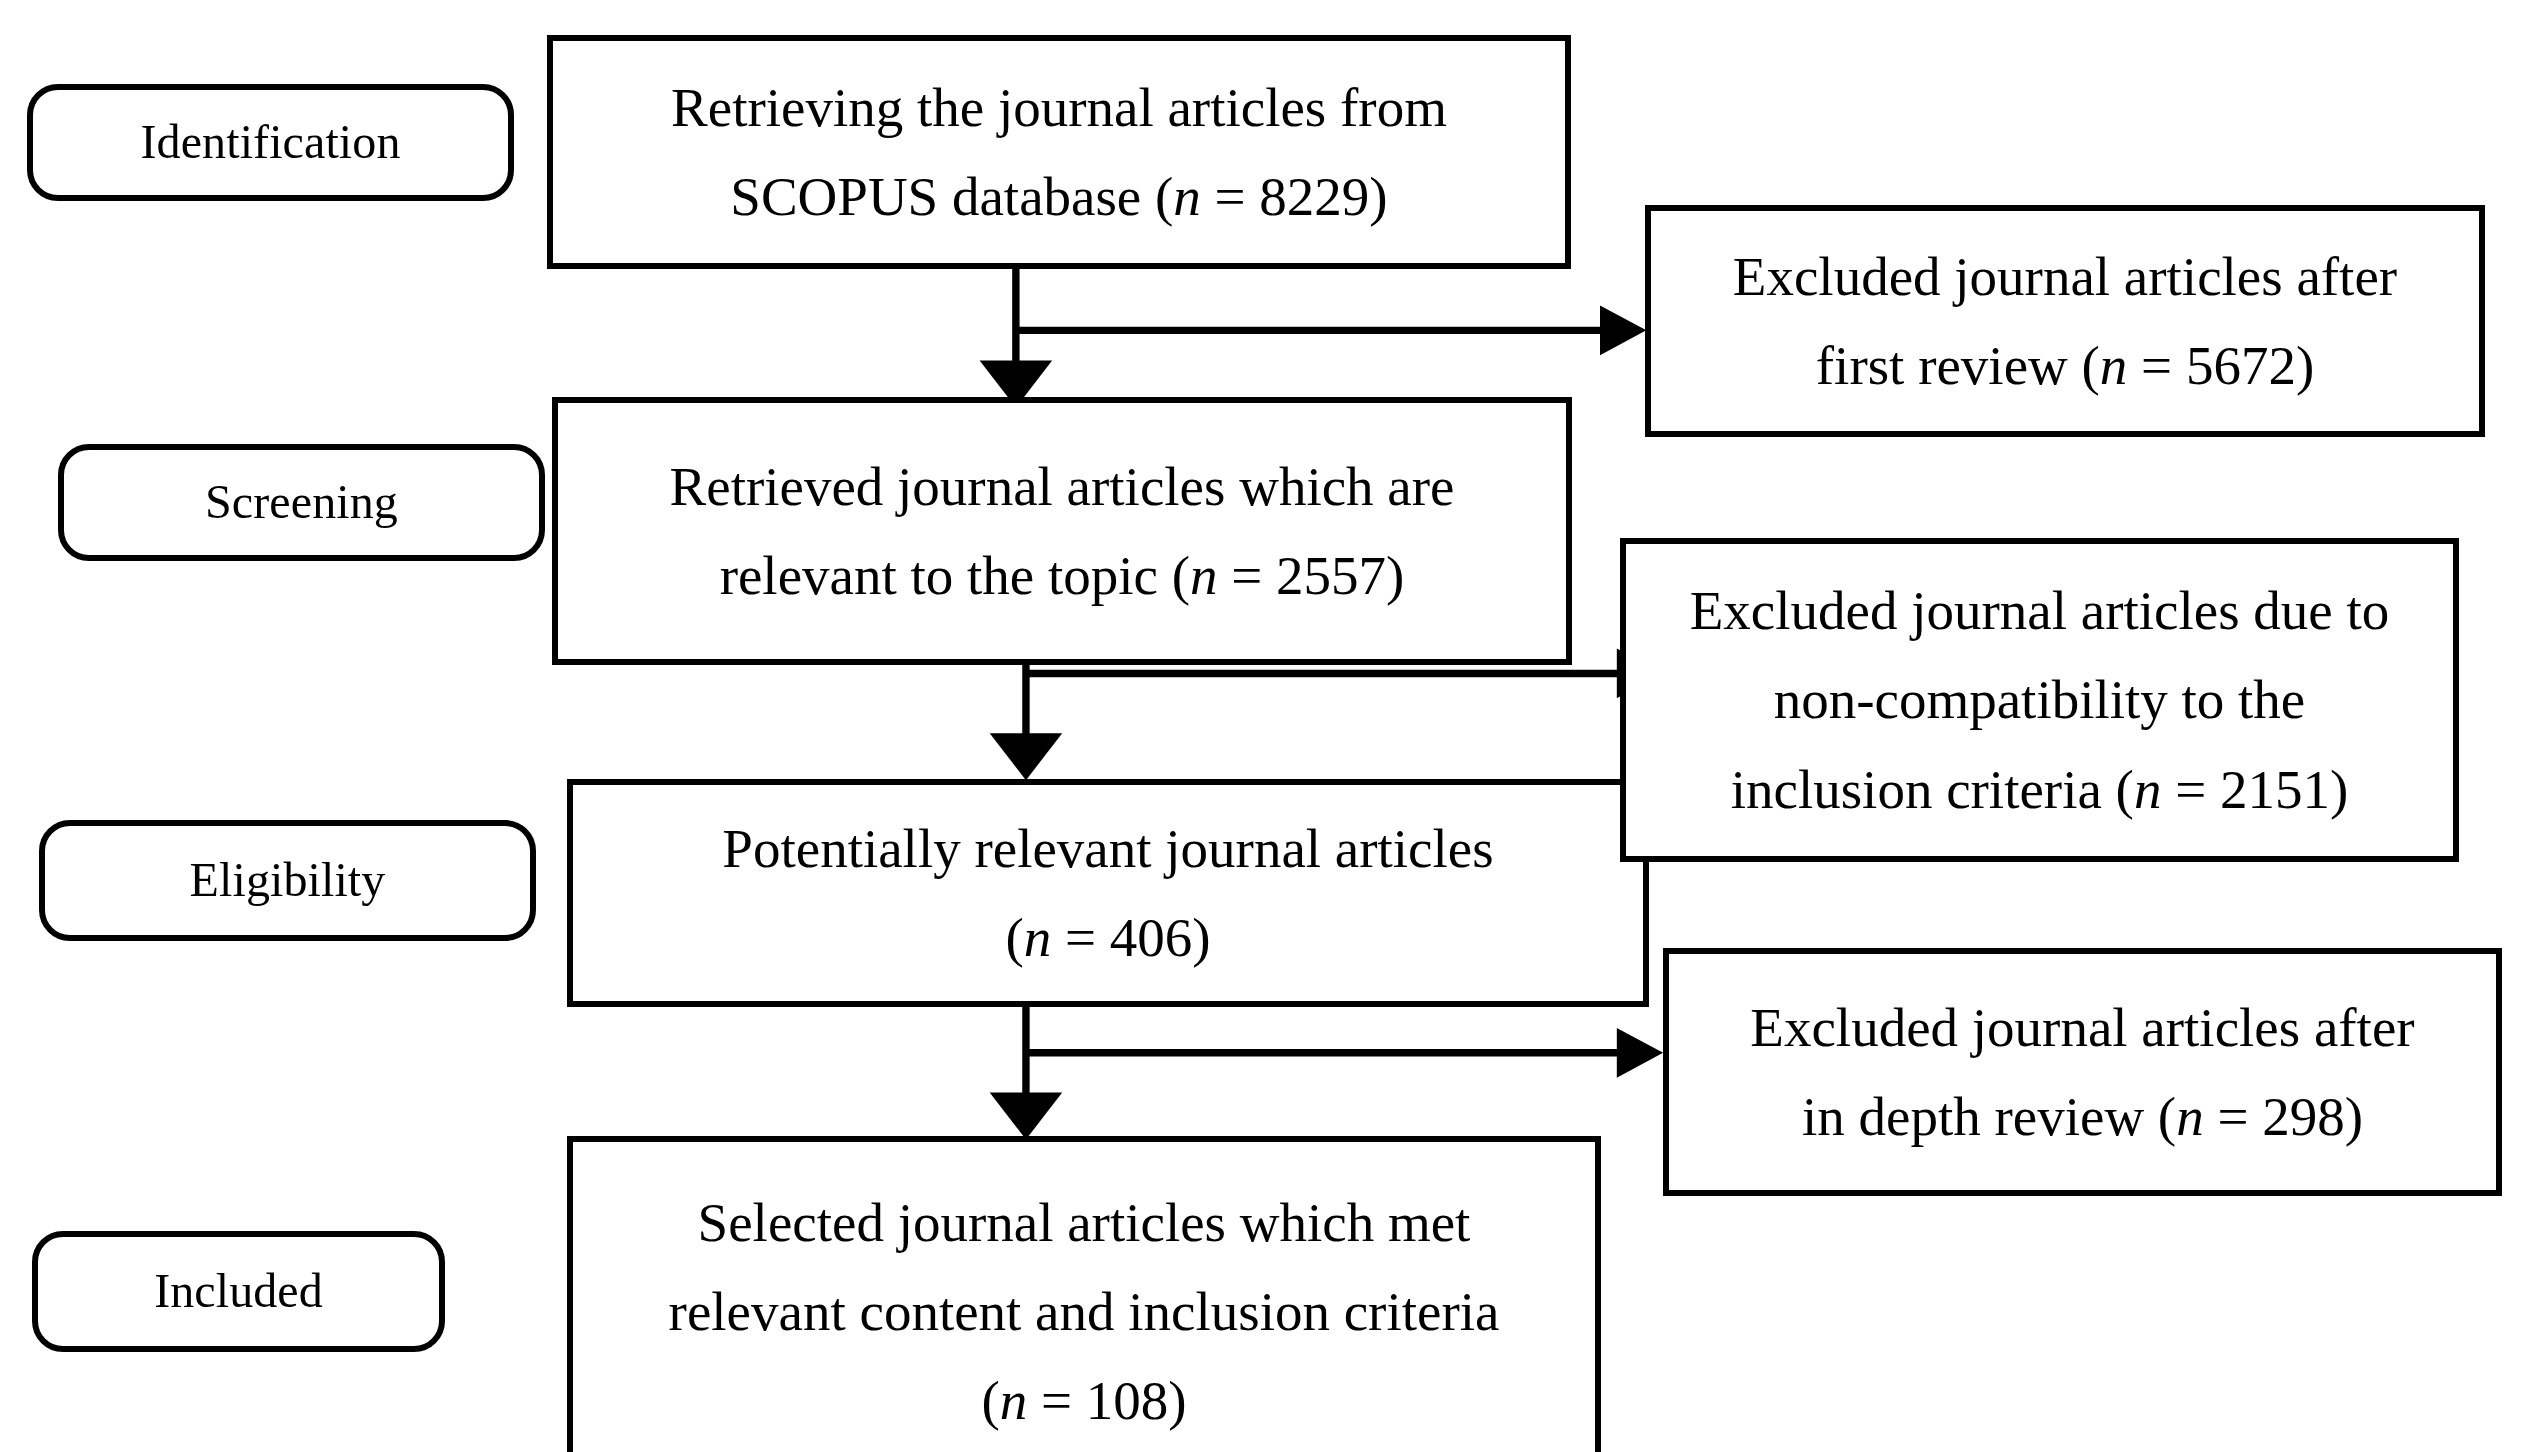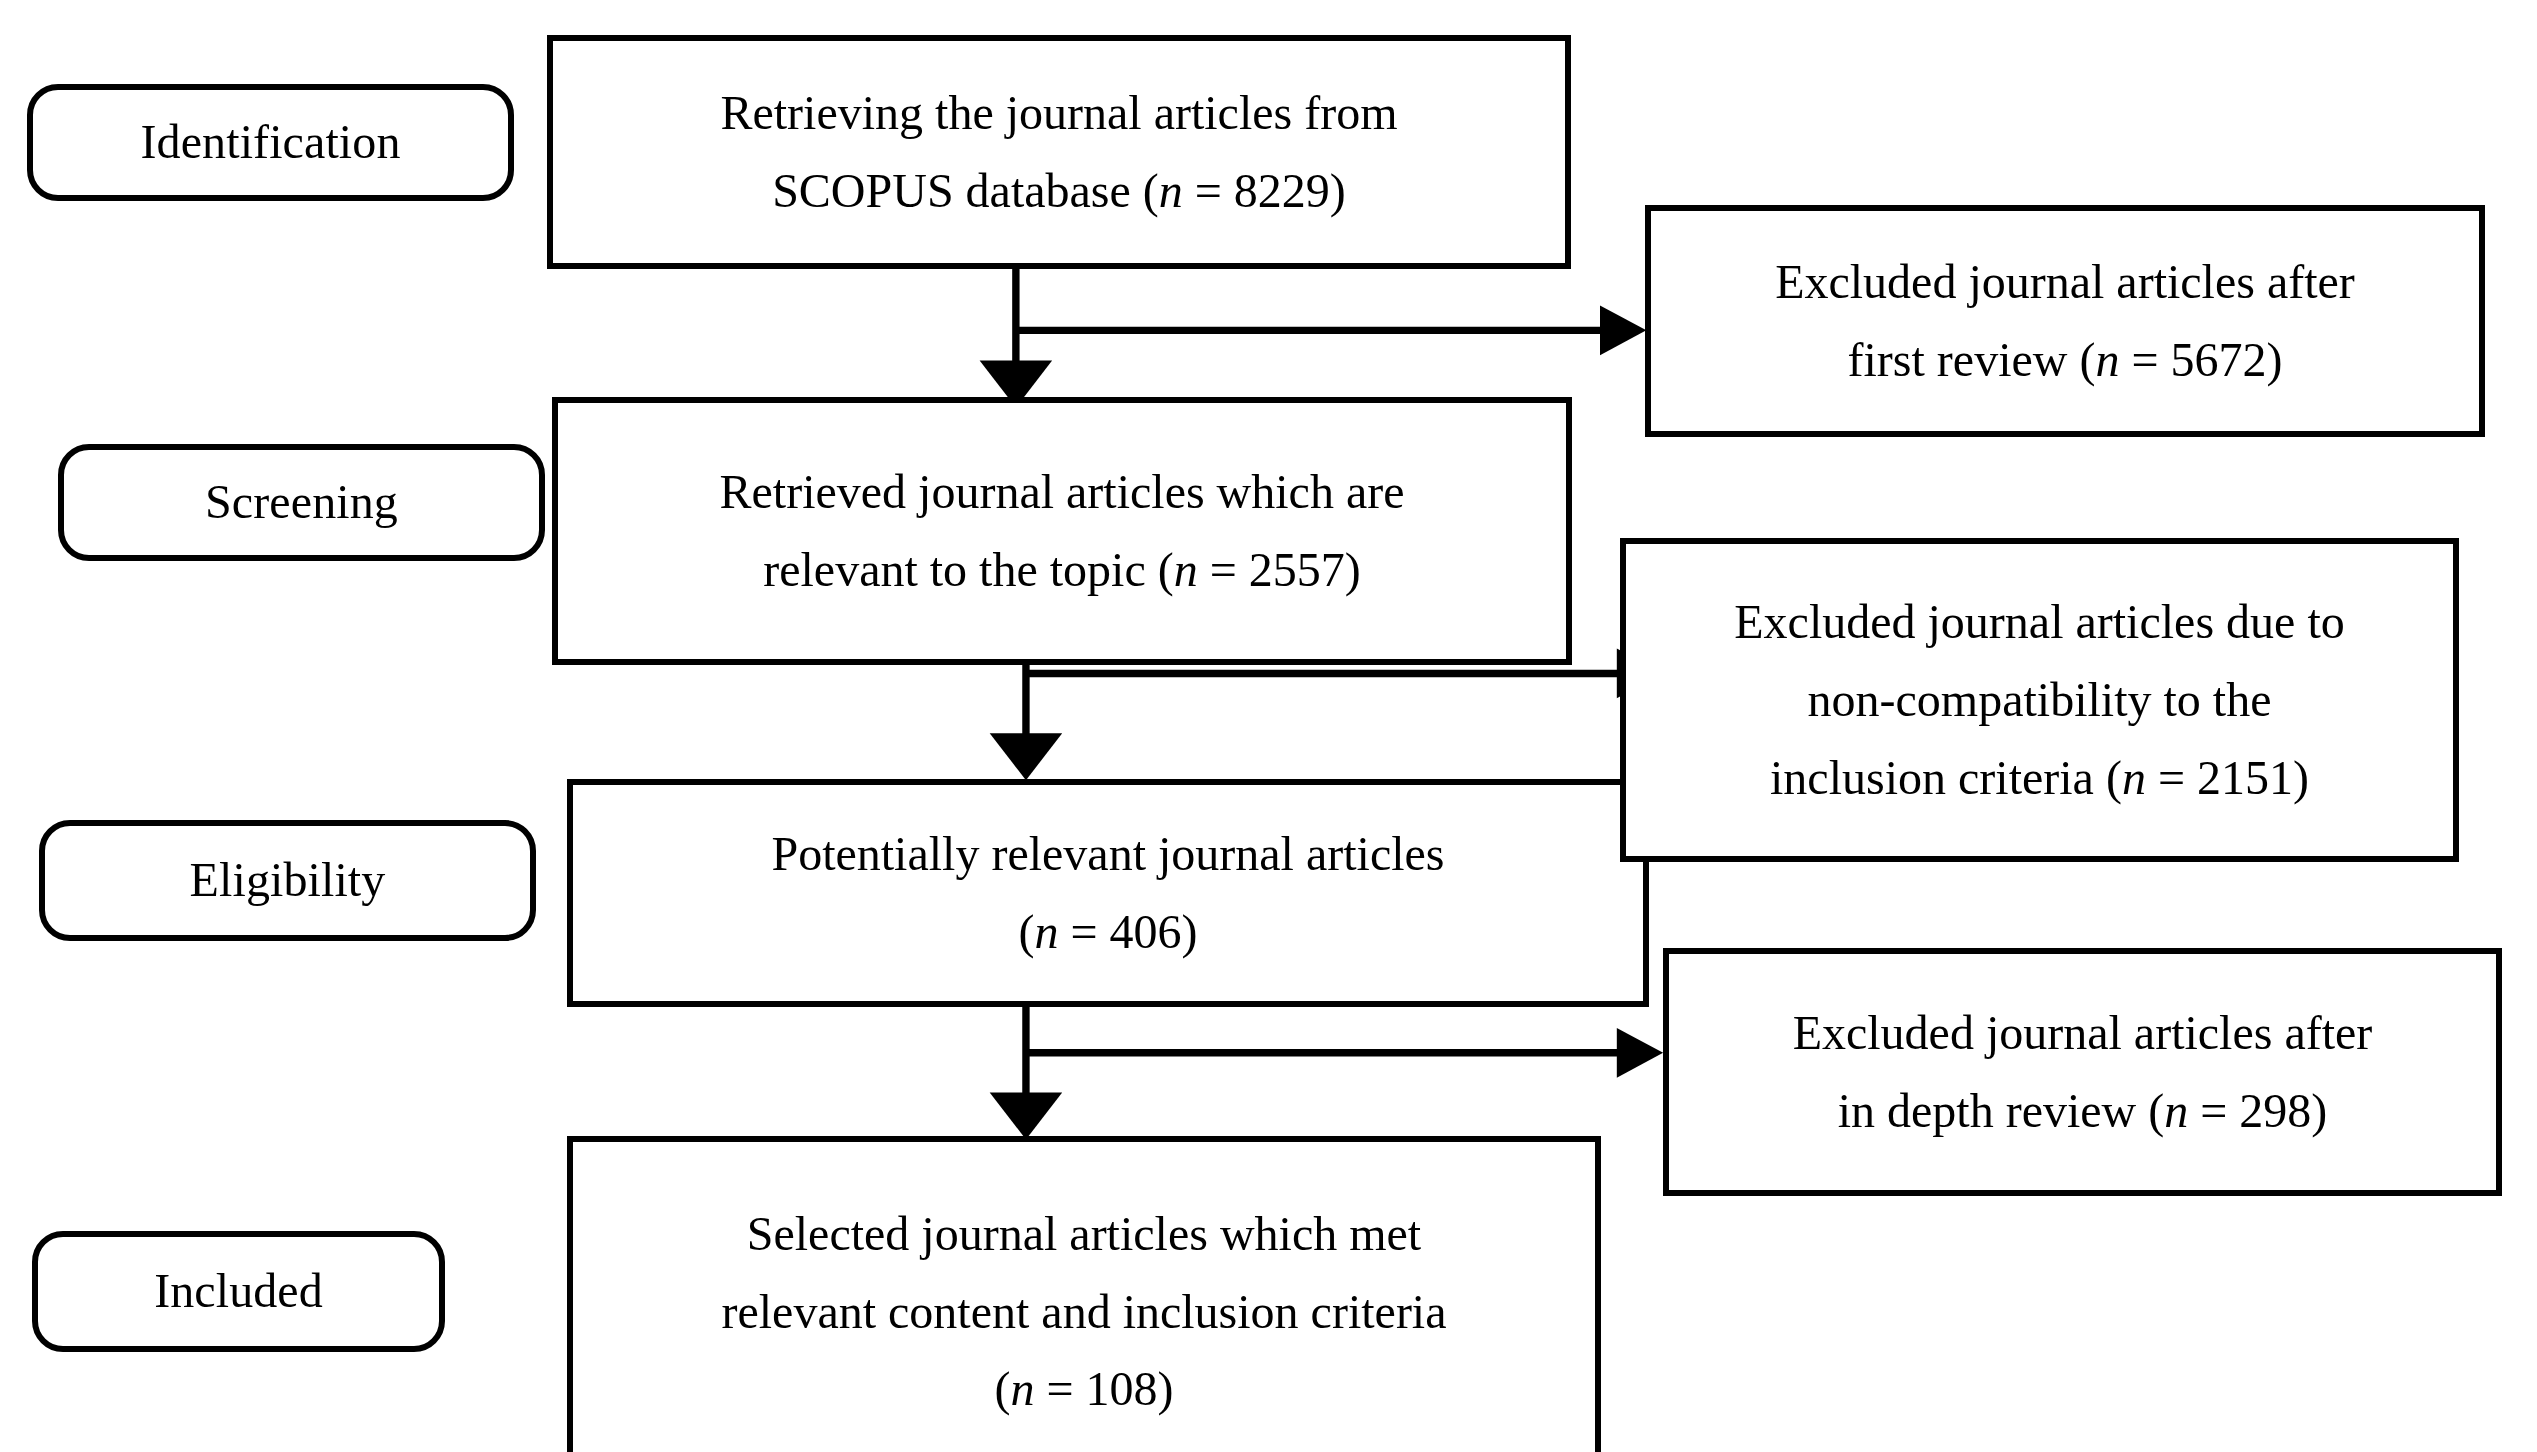--- a/index.html
+++ b/index.html
@@ -49,21 +49,21 @@
   .stage .line {
     font-size: 48px;
     line-height: 1.1;
     letter-spacing: 0.1px;
     white-space: nowrap;
   }
 
   
   .process .line,
   .exclusion .line {
-    font-size: 48px;
+    font-size: 55px;
     line-height: 1.62;
     white-space: nowrap;
     text-align: right;
   }
 
   .line {
     display: block;
   }
 
   

